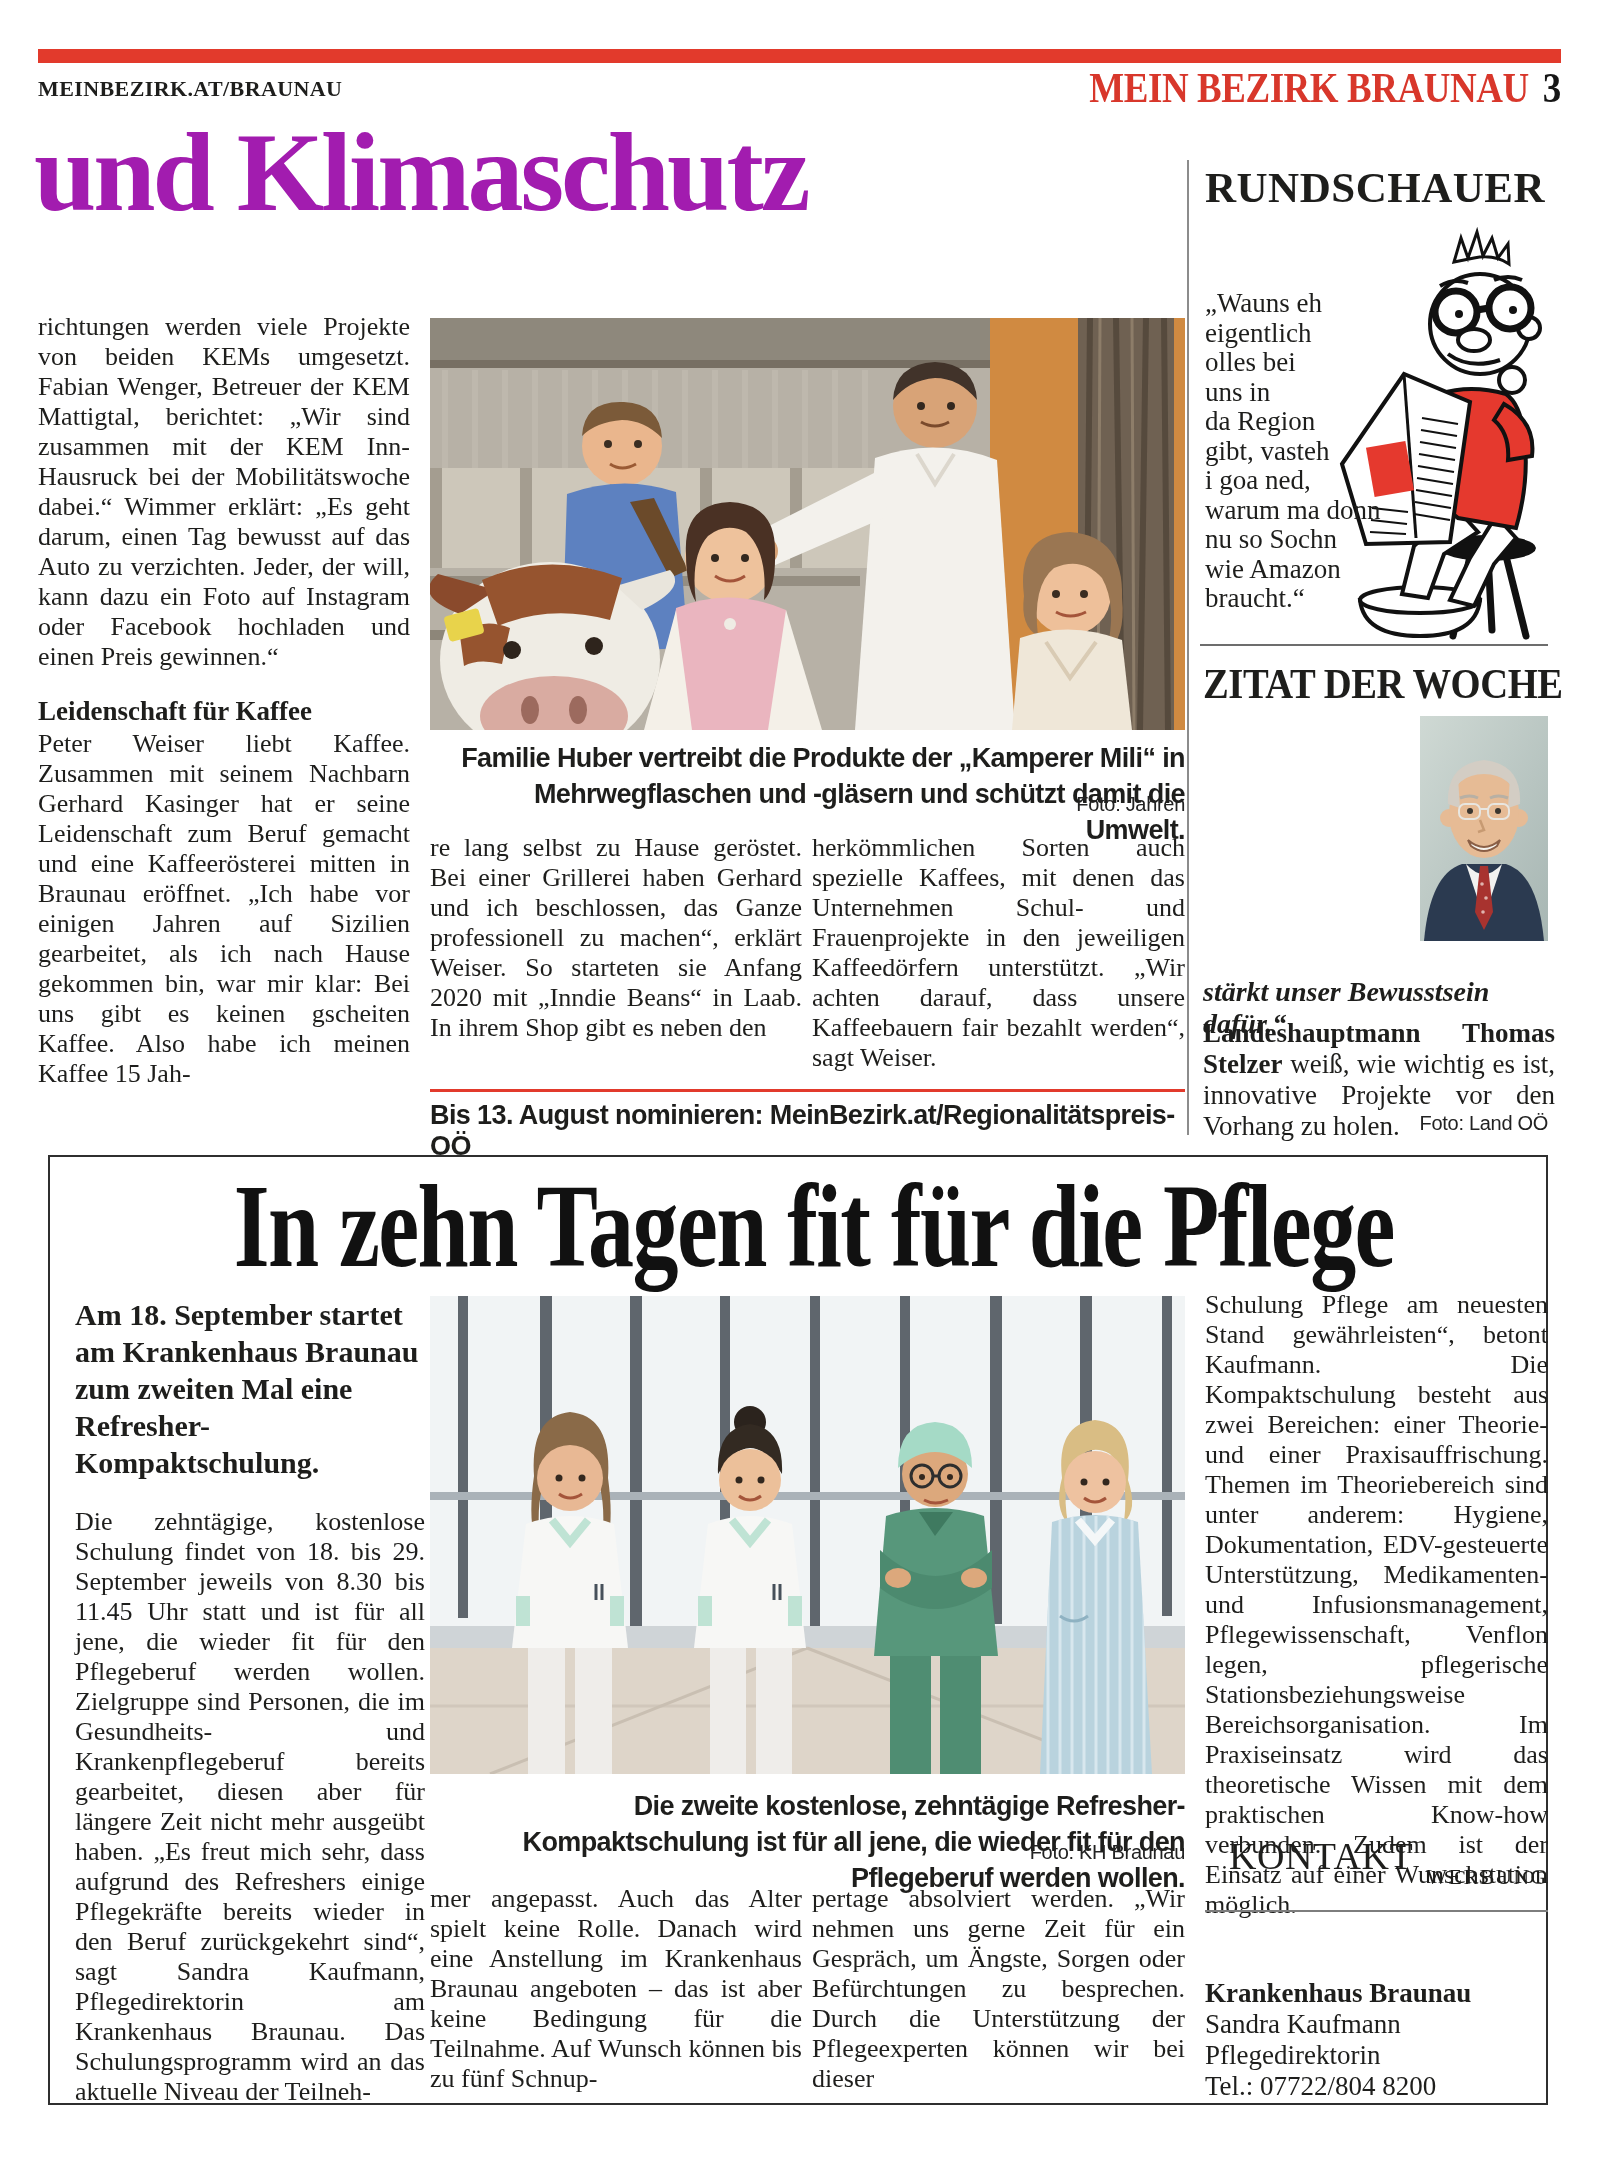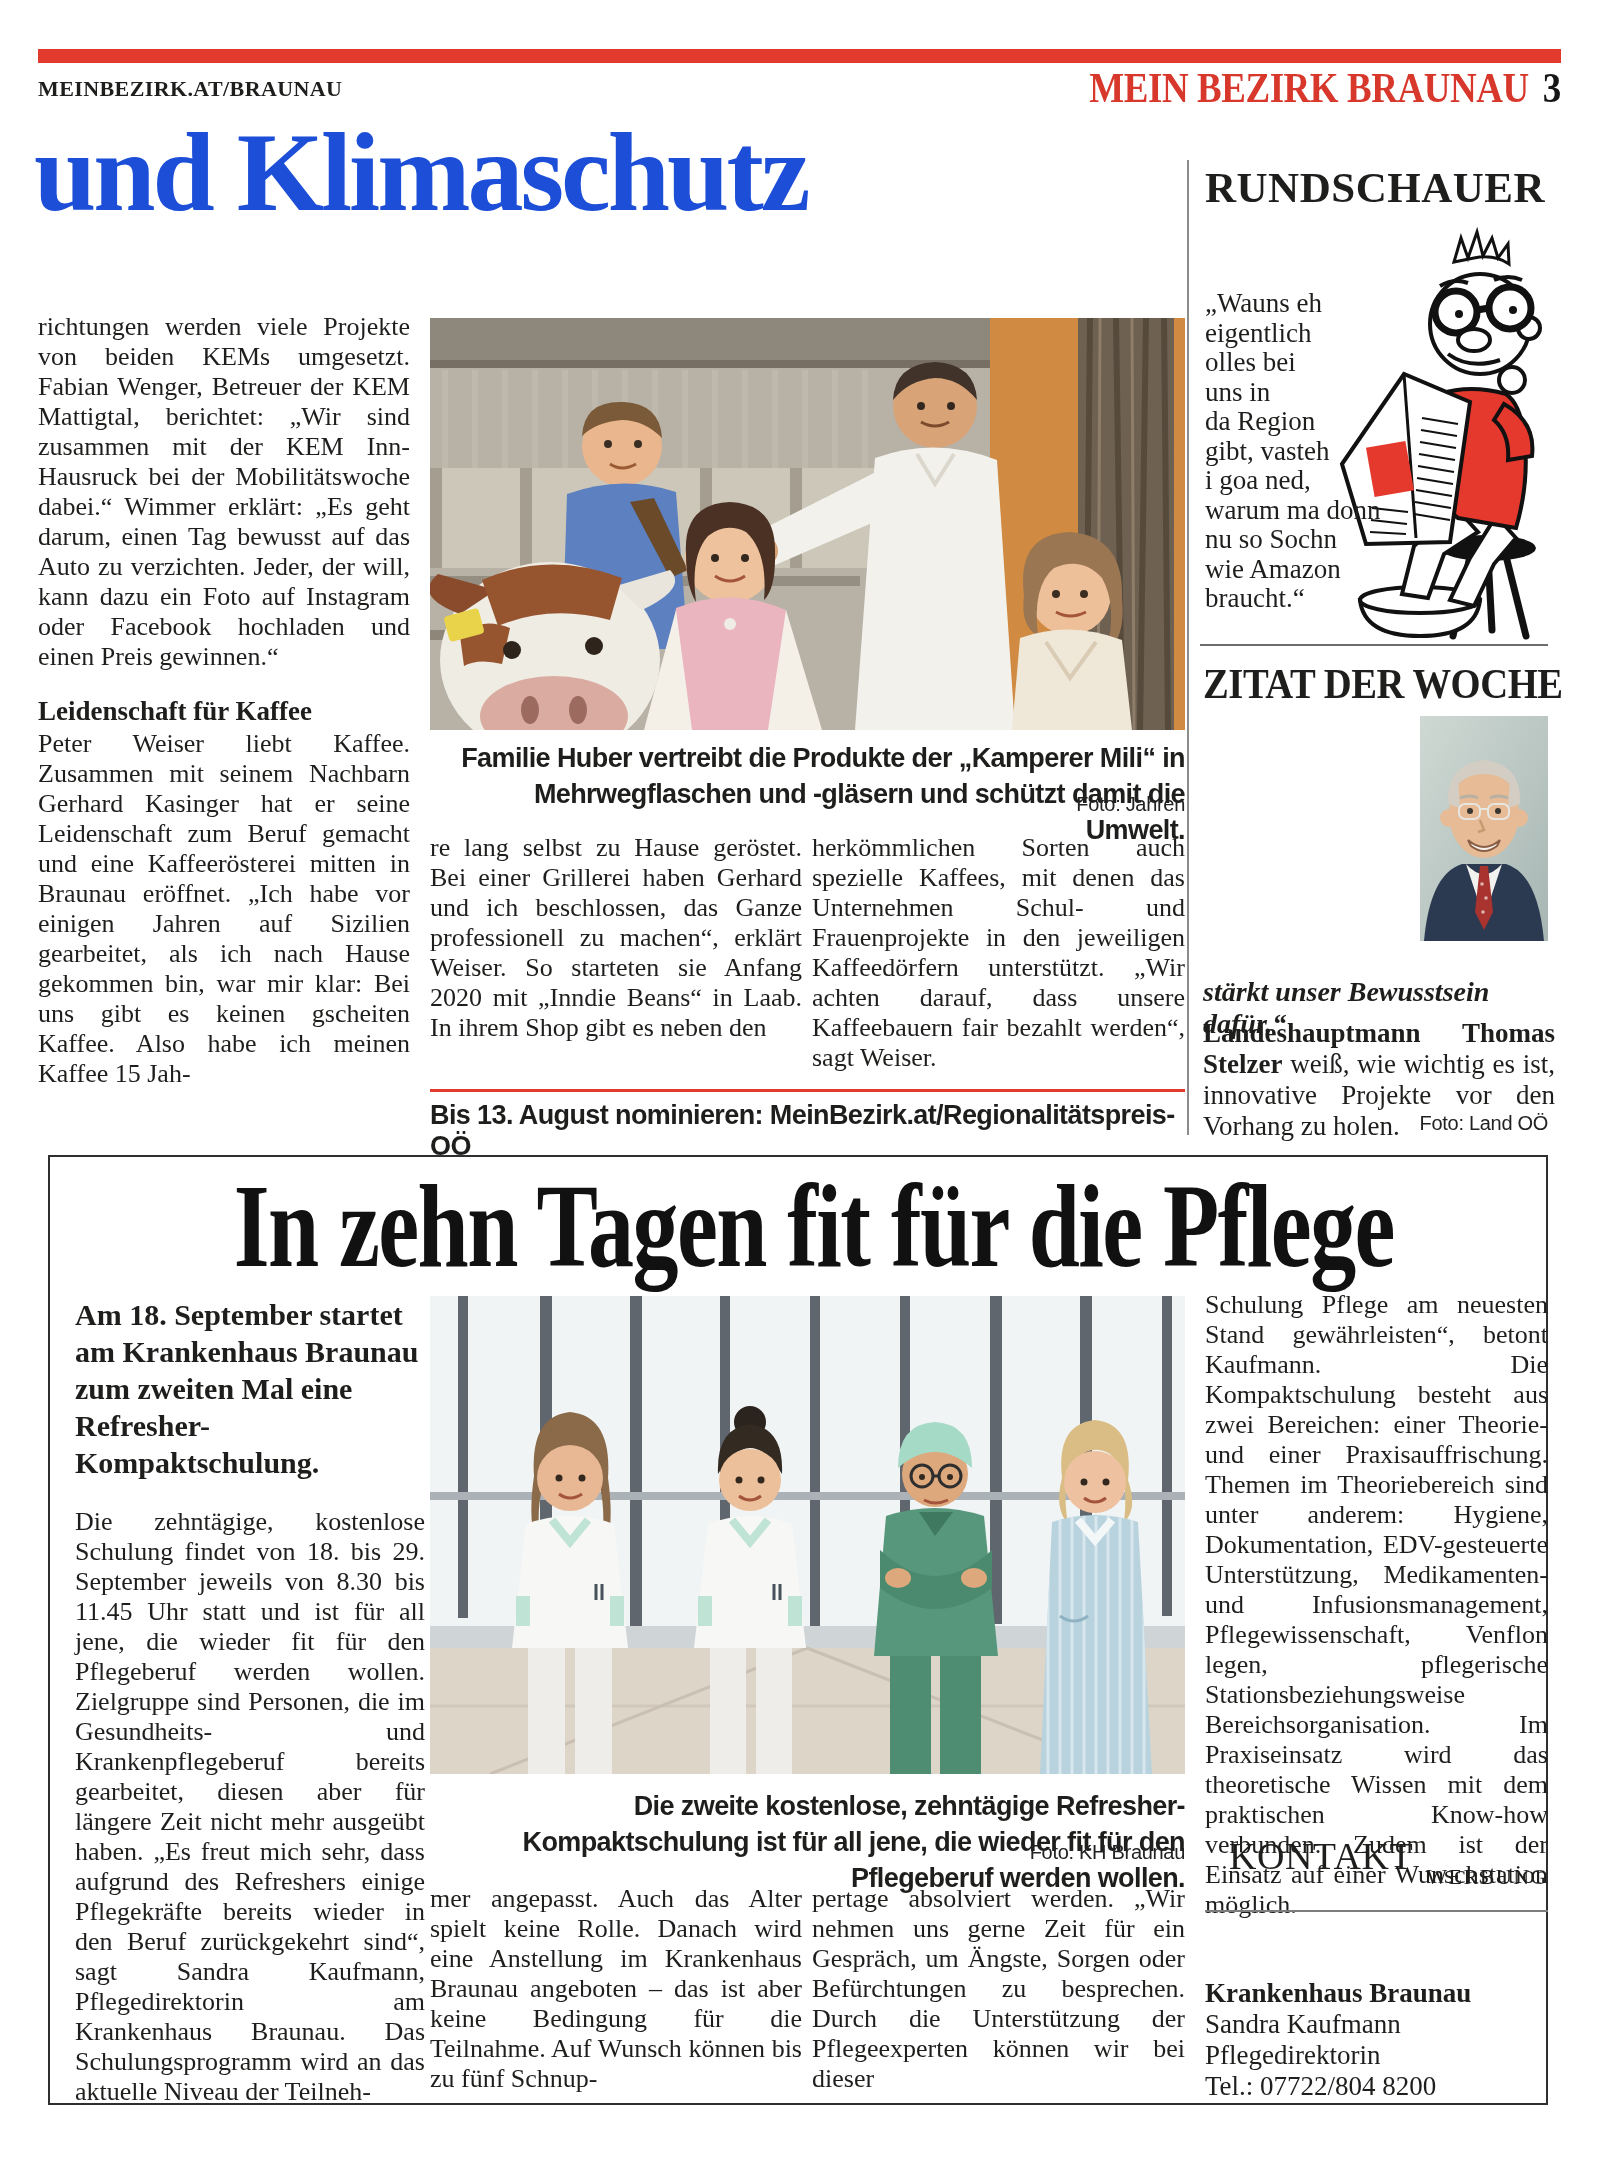--- a/index.html
+++ b/index.html
@@ -8,21 +8,21 @@
   .abs{position:absolute;}
 
   
   .red-bar{left:38px;top:49px;width:1523px;height:14px;background:#e23a2c;}
   .site-label{left:38px;top:76px;font-weight:700;font-size:22px;letter-spacing:.4px;}
   .brand-wrap{right:38px;top:64px;display:flex;align-items:baseline;transform:scaleX(.88);transform-origin:right center;}
   .brand-red{color:#d8372b;font-weight:700;font-size:42px;letter-spacing:-.5px;}
   .page-num{color:#161616;font-weight:700;font-size:42px;margin-left:16px;}
 
   
-  .headline1{left:34px;top:116px;font-weight:700;font-size:112px;line-height:1;letter-spacing:-3px;color:#1d4ed8;}
+  .headline1{left:34px;top:116px;font-weight:700;font-size:112px;line-height:1;letter-spacing:-3px;color:#a21caf;}
   .body-text{font-size:26px;line-height:30px;text-align:justify;}
   .a1col1{left:38px;top:312px;width:372px;}
   .subhead{font-weight:700;font-size:27px;margin:24px 0 2px 0;text-align:left;}
   .photo1{left:430px;top:318px;width:755px;height:412px;}
   .caption{font-family:"Liberation Sans",sans-serif;font-weight:700;font-size:27px;line-height:36px;letter-spacing:-.6px;text-align:right;}
   .caption1{left:430px;top:740px;width:755px;height:74px;}
   .credit{font-family:"Liberation Sans",sans-serif;font-weight:400;font-size:20px;letter-spacing:-.3px;color:#222;}
   .credit1{right:0;top:46px;}
   .a1col2{left:430px;top:833px;width:372px;}
   .a1col3{left:812px;top:833px;width:373px;}

